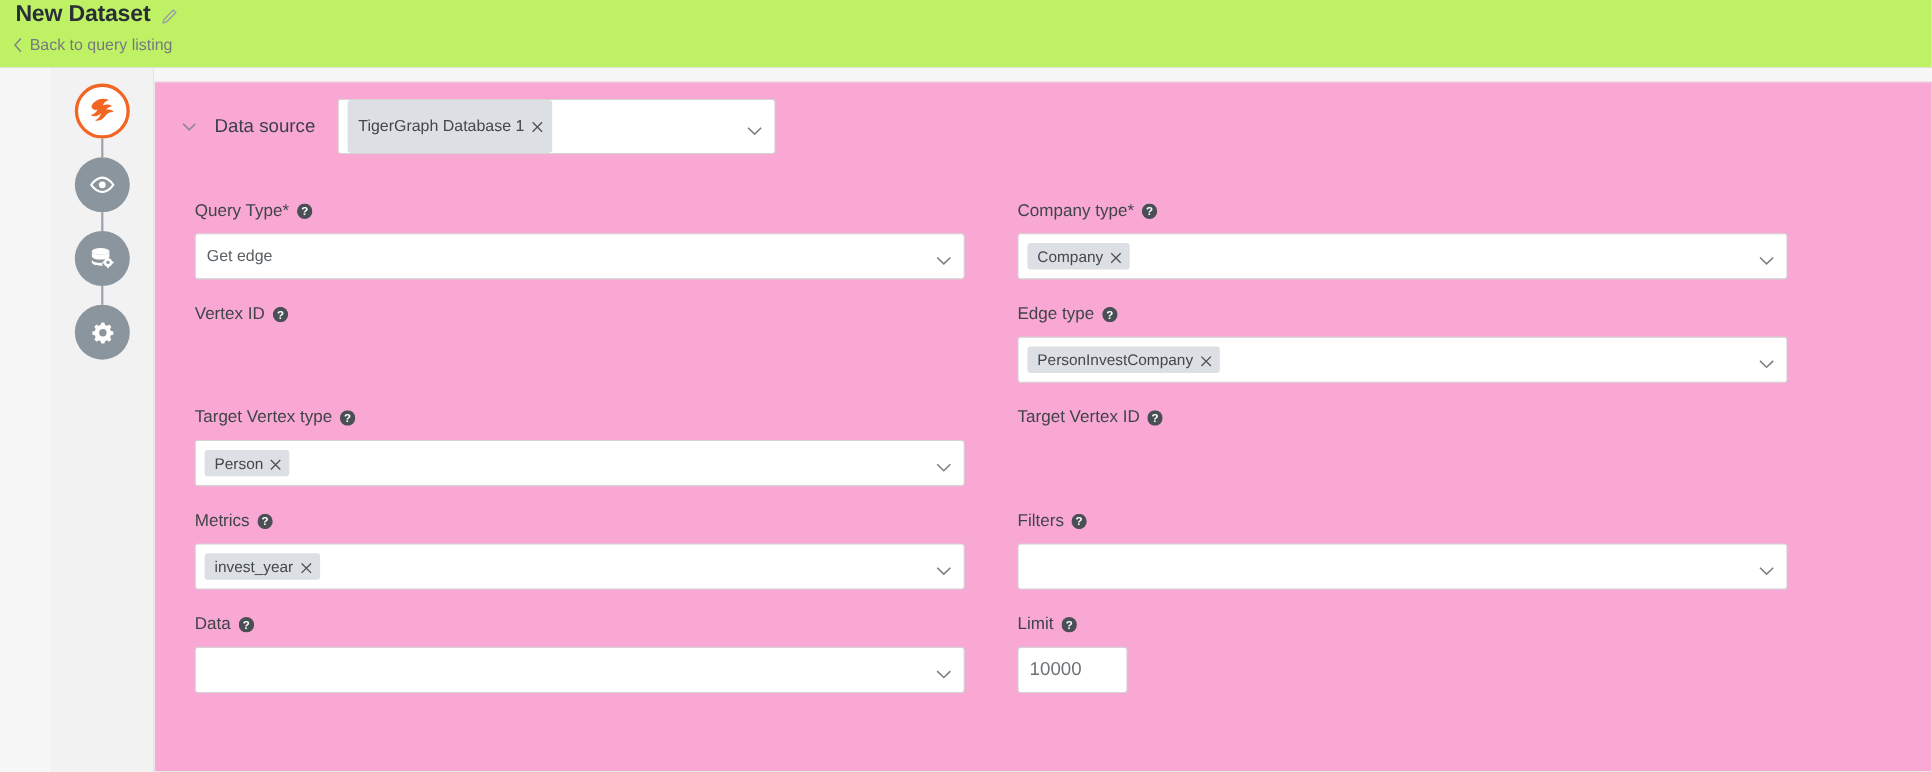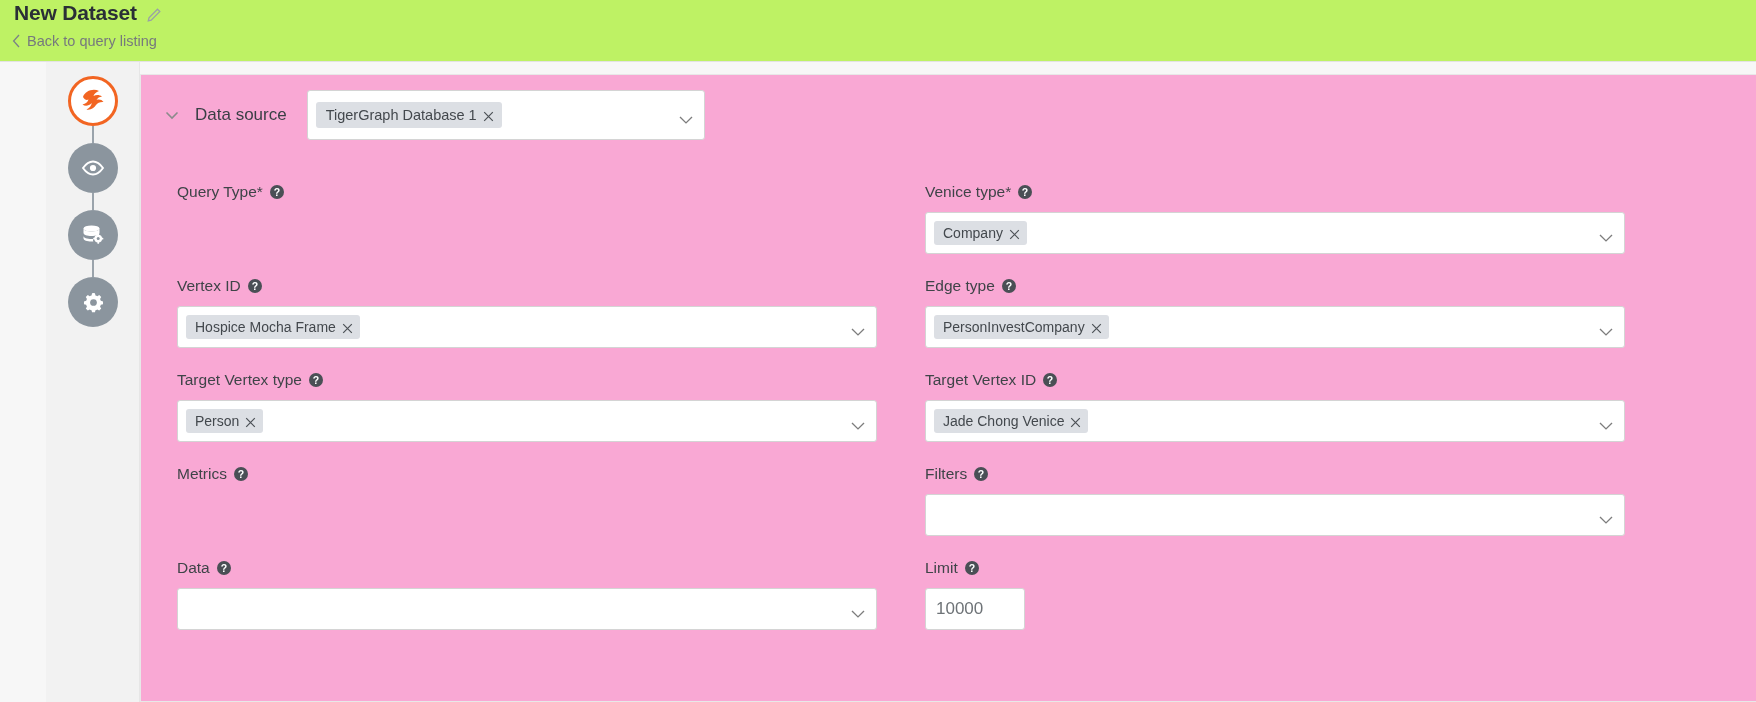--- a/index.html
+++ b/index.html
@@ -143,21 +143,20 @@
     white-space: nowrap;
   }
   .ds-select {
     width: 398px;
     height: 50px;
     border: 1px solid #d4d4d4;
     border-radius: 3px;
     background: #fff;
     position: relative;
     display: flex;
-    align-items: center;
     padding: 0 8px;
     cursor: pointer;
   }
 
   
   .form {
     position: absolute;
     left: 36px; top: 104px;
     width: 1576px;
   }
@@ -385,25 +384,33 @@
         <div class="fcol">
           <div class="flabel">
             <span>Query Type*</span>
             <span class="q-icon">
               <svg viewBox="0 0 14 14" width="14" height="14">
                 <circle cx="7" cy="7" r="7" fill="#4a4f55"></circle>
                 <text x="7" y="10.6" text-anchor="middle" font-size="10.5" font-family="Liberation Sans, sans-serif" font-weight="bold" fill="#ffffff">?</text>
               </svg>
             </span>
           </div>
+          <div class="ctrl native">
+            <span class="ctrl-text">Get edge</span>
+            <span class="caret">
+              <svg viewBox="0 0 14 9" width="14" height="9" fill="none" stroke="currentColor" stroke-width="1.4">
+                  <path d="M1 1.6 L7 7.4 L13 1.6"></path>
+                </svg>
+            </span>
+          </div>
         </div>
         <div class="spacer"></div>
         <div class="fcol right">
           <div class="flabel">
-            <span>Venice type*</span>
+            <span>Company type*</span>
             <span class="q-icon">
               <svg viewBox="0 0 14 14" width="14" height="14">
                   <circle cx="7" cy="7" r="7" fill="#4a4f55"></circle>
                   <text x="7" y="10.6" text-anchor="middle" font-size="10.5" font-family="Liberation Sans, sans-serif" font-weight="bold" fill="#ffffff">?</text>
                 </svg>
             </span>
           </div>
           <div class="ctrl">
             <span class="chip">
               <span>Company</span>
@@ -426,35 +433,20 @@
         <div class="fcol">
           <div class="flabel">
             <span>Vertex ID</span>
             <span class="q-icon">
               <svg viewBox="0 0 14 14" width="14" height="14">
                   <circle cx="7" cy="7" r="7" fill="#4a4f55"></circle>
                   <text x="7" y="10.6" text-anchor="middle" font-size="10.5" font-family="Liberation Sans, sans-serif" font-weight="bold" fill="#ffffff">?</text>
                 </svg>
             </span>
           </div>
-          <div class="ctrl">
-            <span class="chip">
-              <span>Hospice Mocha Frame</span>
-              <span class="x">
-                <svg viewBox="0 0 11 11" width="11" height="11" fill="none" stroke="currentColor" stroke-width="1.2">
-                    <path d="M1.2 1.2 L9.8 9.8 M9.8 1.2 L1.2 9.8"></path>
-                  </svg>
-              </span>
-            </span>
-            <span class="caret">
-              <svg viewBox="0 0 14 9" width="14" height="9" fill="none" stroke="currentColor" stroke-width="1.4">
-                  <path d="M1 1.6 L7 7.4 L13 1.6"></path>
-                </svg>
-            </span>
-          </div>
         </div>
         <div class="spacer"></div>
         <div class="fcol right">
           <div class="flabel">
             <span>Edge type</span>
             <span class="q-icon">
               <svg viewBox="0 0 14 14" width="14" height="14">
                   <circle cx="7" cy="7" r="7" fill="#4a4f55"></circle>
                   <text x="7" y="10.6" text-anchor="middle" font-size="10.5" font-family="Liberation Sans, sans-serif" font-weight="bold" fill="#ffffff">?</text>
                 </svg>
@@ -509,50 +501,50 @@
         <div class="fcol right">
           <div class="flabel">
             <span>Target Vertex ID</span>
             <span class="q-icon">
               <svg viewBox="0 0 14 14" width="14" height="14">
                   <circle cx="7" cy="7" r="7" fill="#4a4f55"></circle>
                   <text x="7" y="10.6" text-anchor="middle" font-size="10.5" font-family="Liberation Sans, sans-serif" font-weight="bold" fill="#ffffff">?</text>
                 </svg>
             </span>
           </div>
+        </div>
+      </div>
+
+      <div class="frow">
+        <div class="fcol">
+          <div class="flabel">
+            <span>Metrics</span>
+            <span class="q-icon">
+              <svg viewBox="0 0 14 14" width="14" height="14">
+                  <circle cx="7" cy="7" r="7" fill="#4a4f55"></circle>
+                  <text x="7" y="10.6" text-anchor="middle" font-size="10.5" font-family="Liberation Sans, sans-serif" font-weight="bold" fill="#ffffff">?</text>
+                </svg>
+            </span>
+          </div>
           <div class="ctrl">
             <span class="chip">
-              <span>Jade Chong Venice</span>
+              <span>invest_year</span>
               <span class="x">
                 <svg viewBox="0 0 11 11" width="11" height="11" fill="none" stroke="currentColor" stroke-width="1.2">
                     <path d="M1.2 1.2 L9.8 9.8 M9.8 1.2 L1.2 9.8"></path>
                   </svg>
               </span>
             </span>
             <span class="caret">
               <svg viewBox="0 0 14 9" width="14" height="9" fill="none" stroke="currentColor" stroke-width="1.4">
                   <path d="M1 1.6 L7 7.4 L13 1.6"></path>
                 </svg>
             </span>
           </div>
         </div>
-      </div>
-
-      <div class="frow">
-        <div class="fcol">
-          <div class="flabel">
-            <span>Metrics</span>
-            <span class="q-icon">
-              <svg viewBox="0 0 14 14" width="14" height="14">
-                  <circle cx="7" cy="7" r="7" fill="#4a4f55"></circle>
-                  <text x="7" y="10.6" text-anchor="middle" font-size="10.5" font-family="Liberation Sans, sans-serif" font-weight="bold" fill="#ffffff">?</text>
-                </svg>
-            </span>
-          </div>
-        </div>
         <div class="spacer"></div>
         <div class="fcol right">
           <div class="flabel">
             <span>Filters</span>
             <span class="q-icon">
               <svg viewBox="0 0 14 14" width="14" height="14">
                   <circle cx="7" cy="7" r="7" fill="#4a4f55"></circle>
                   <text x="7" y="10.6" text-anchor="middle" font-size="10.5" font-family="Liberation Sans, sans-serif" font-weight="bold" fill="#ffffff">?</text>
                 </svg>
             </span>

